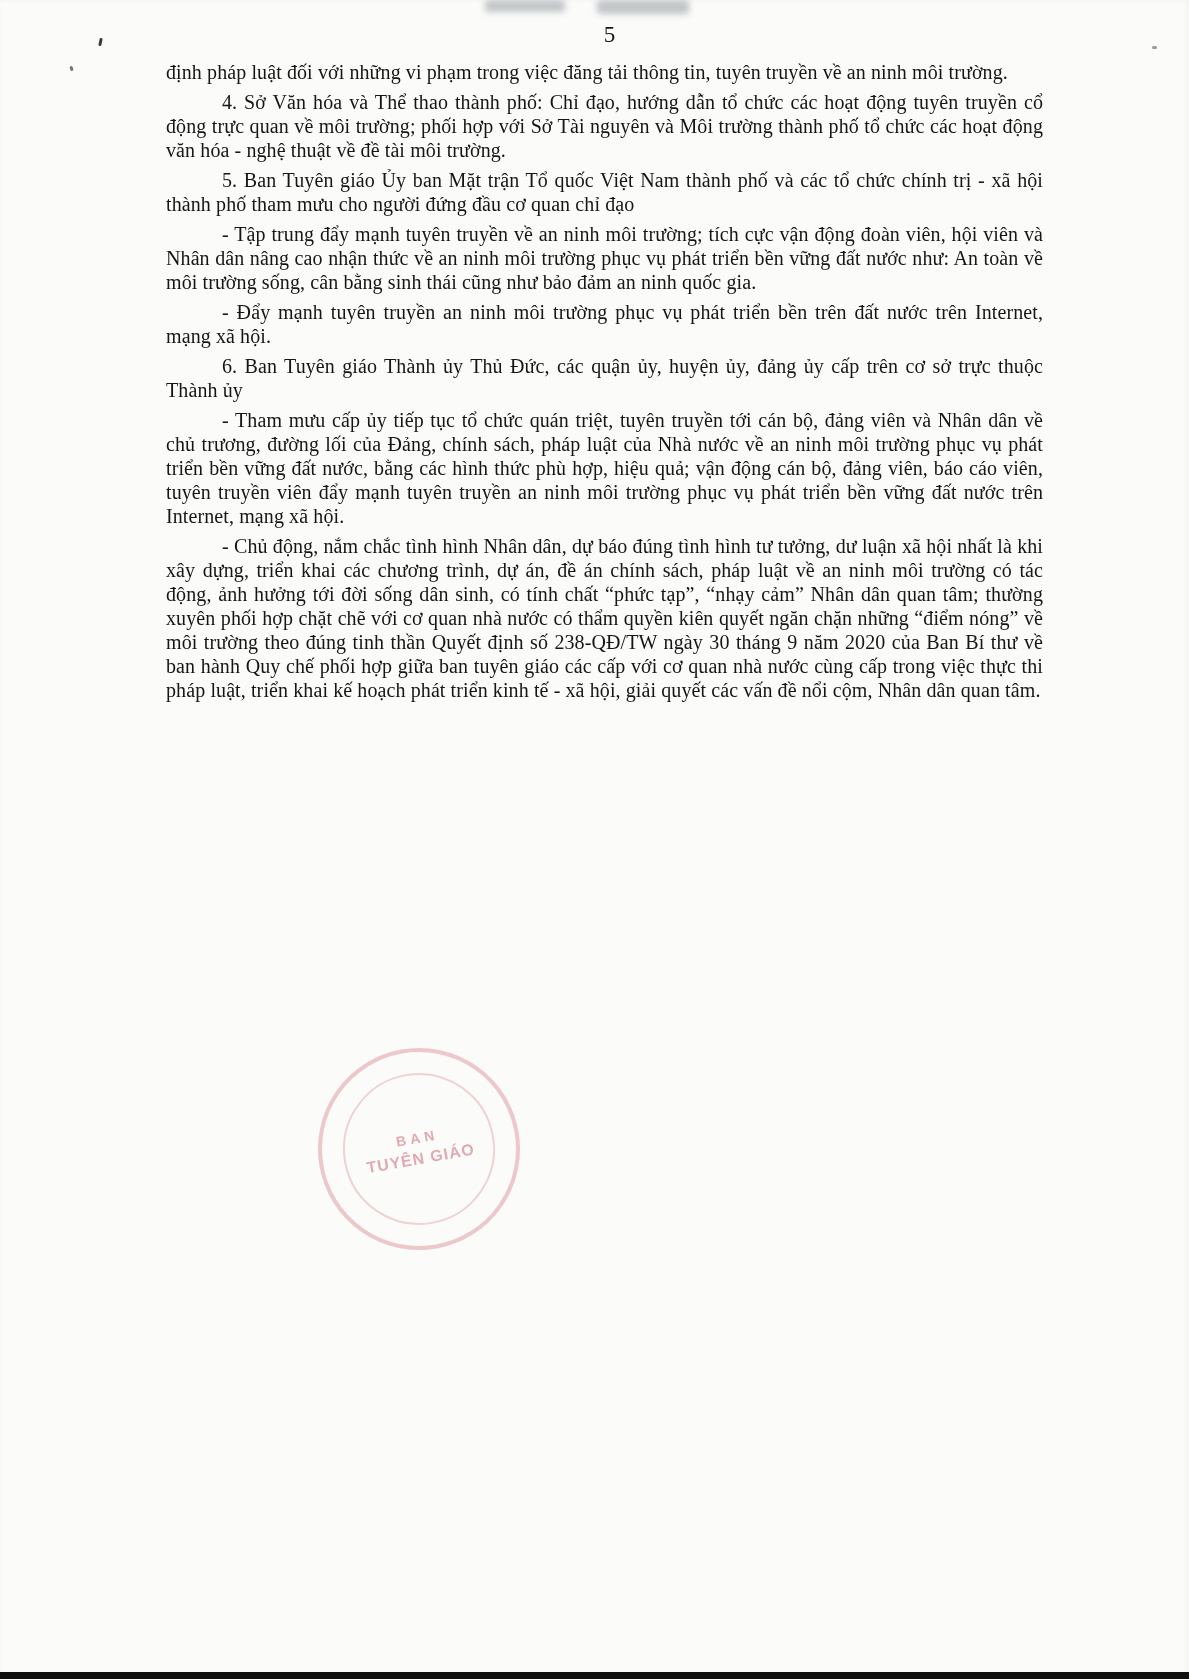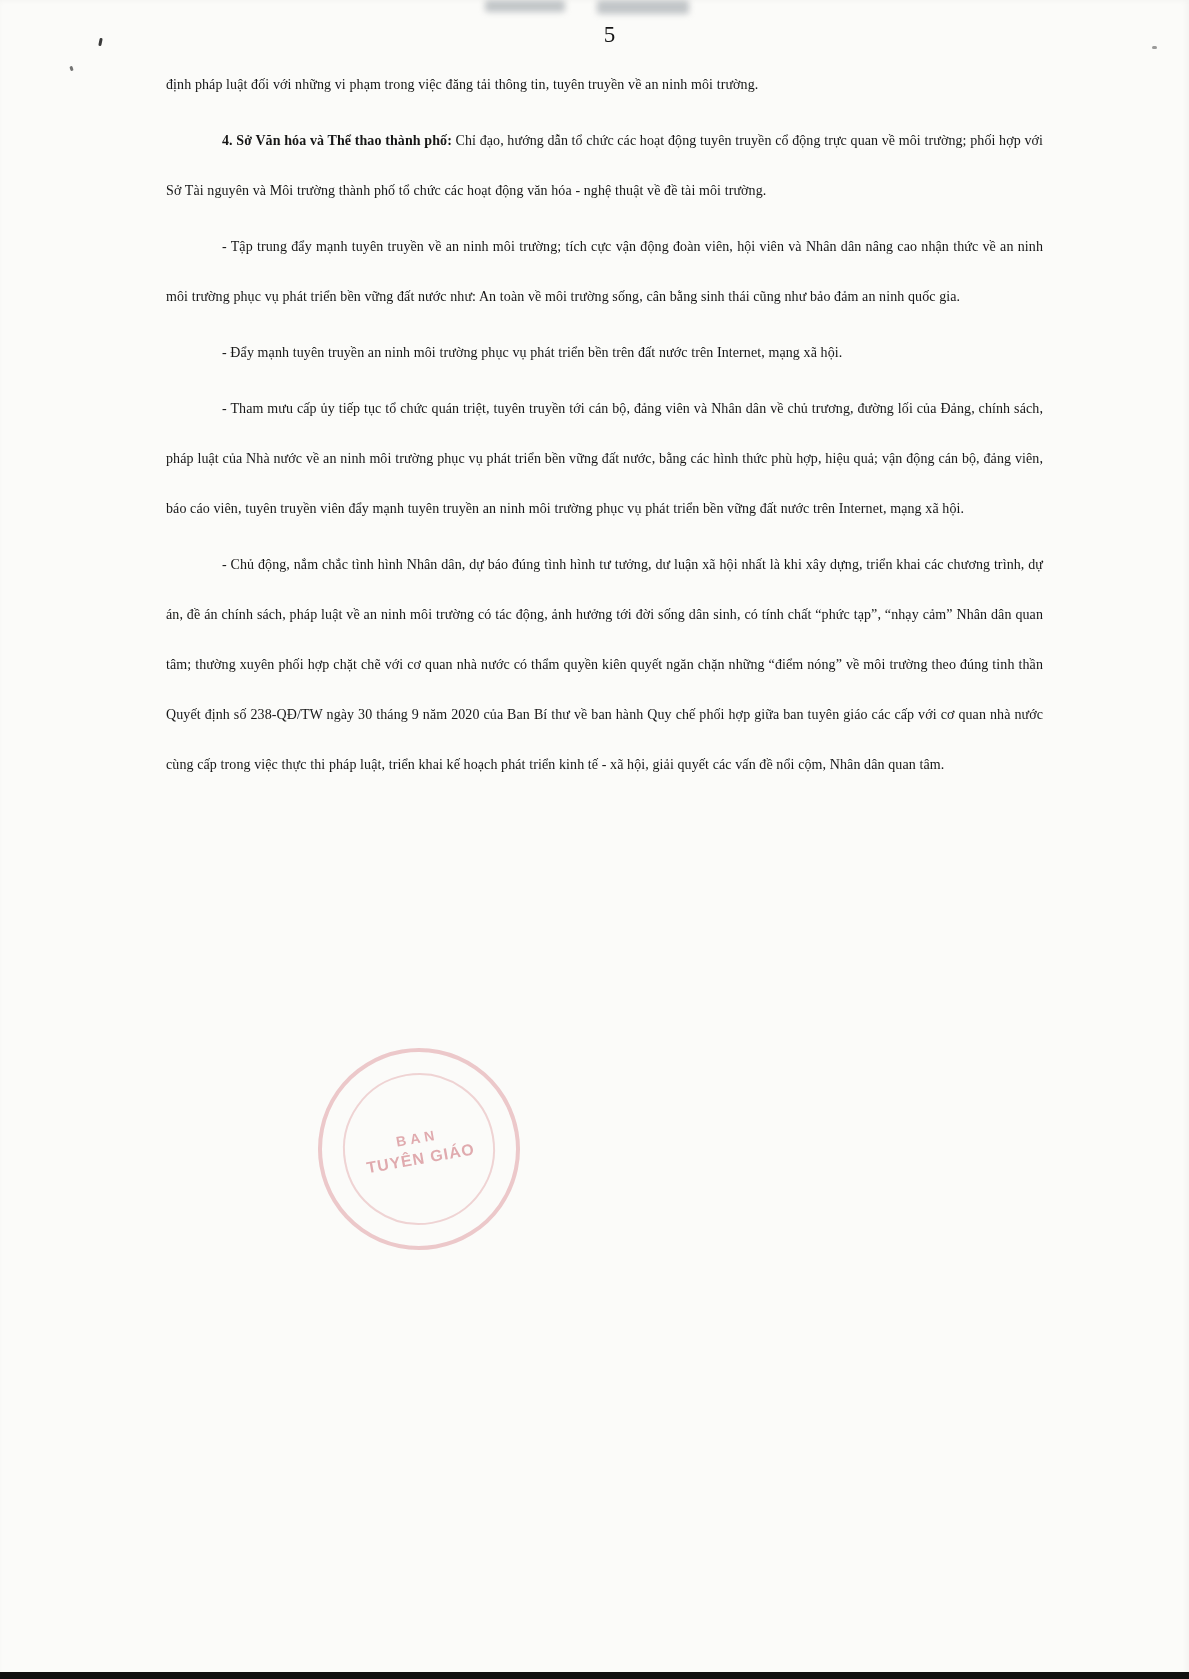--- a/index.html
+++ b/index.html
@@ -19,30 +19,30 @@
     left: 30px;
     width: 1159px;
     text-align: center;
     font-size: 23px;
   }
   .doc-body {
     position: absolute;
     left: 166px;
     top: 60px;
     width: 877px;
-    font-size: 14px;
-    line-height: 50px;
+    font-size: 20px;
+    line-height: 24px;
     text-align: justify;
     z-index: 2;
     letter-spacing: 0.1px;
   }
   .doc-body p { margin: 0 0 6px 0; text-indent: 56px; }
   .doc-body p.cont { text-indent: 0; }
   .doc-body p.hd { margin-top: 4px; }
-  .doc-body b { font-weight: bold; }
+  .doc-body b { font-weight: normal; }
   
   .stamp {
     position: absolute;
     left: 318px;
     top: 1048px;
     width: 194px;
     height: 194px;
     border: 4px solid rgba(201, 84, 94, 0.30);
     border-radius: 50%;
     z-index: 1;
@@ -109,26 +109,28 @@
       <div class="stamp-l1">BAN</div>
       <div class="stamp-l2">TUYÊN GIÁO</div>
     </div>
   </div>
 
   <div class="doc-body">
     <p class="cont"><span>định pháp luật đối với những vi phạm trong việc đăng tải thông tin, tuyên truyền về an ninh môi trường.</span></p>
 
     <p><b>4. Sở Văn hóa và Thể thao thành phố:</b><span> Chỉ đạo, hướng dẫn tổ chức các hoạt động tuyên truyền cổ động trực quan về môi trường; phối hợp với Sở Tài nguyên và Môi trường thành phố tổ chức các hoạt động văn hóa - nghệ thuật về đề tài môi trường.</span></p>
 
+    <p class="hd"><b>5. Ban Tuyên giáo Ủy ban Mặt trận Tổ quốc Việt Nam thành phố và các tổ chức chính trị - xã hội thành phố tham mưu cho người đứng đầu cơ quan chỉ đạo</b></p>
 
     <p><span>- Tập trung đẩy mạnh tuyên truyền về an ninh môi trường; tích cực vận động đoàn viên, hội viên và Nhân dân nâng cao nhận thức về an ninh môi trường phục vụ phát triển bền vững đất nước như: An toàn về môi trường sống, cân bằng sinh thái cũng như bảo đảm an ninh quốc gia.</span></p>
 
     <p><span>- Đẩy mạnh tuyên truyền an ninh môi trường phục vụ phát triển bền trên đất nước trên Internet, mạng xã hội.</span></p>
 
 
+    <p class="hd"><b>6. Ban Tuyên giáo Thành ủy Thủ Đức, các quận ủy, huyện ủy, đảng ủy cấp trên cơ sở trực thuộc Thành ủy</b></p>
 
     <p><span>- Tham mưu cấp ủy tiếp tục tổ chức quán triệt, tuyên truyền tới cán bộ, đảng viên và Nhân dân về chủ trương, đường lối của Đảng, chính sách, pháp luật của Nhà nước về an ninh môi trường phục vụ phát triển bền vững đất nước, bằng các hình thức phù hợp, hiệu quả; vận động cán bộ, đảng viên, báo cáo viên, tuyên truyền viên đẩy mạnh tuyên truyền an ninh môi trường phục vụ phát triển bền vững đất nước trên Internet, mạng xã hội.</span></p>
 
     <p><span>- Chủ động, nắm chắc tình hình Nhân dân, dự báo đúng tình hình tư tưởng, dư luận xã hội nhất là khi xây dựng, triển khai các chương trình, dự án, đề án chính sách, pháp luật về an ninh môi trường có tác động, ảnh hưởng tới đời sống dân sinh, có tính chất “phức tạp”, “nhạy cảm” Nhân dân quan tâm; thường xuyên phối hợp chặt chẽ với cơ quan nhà nước có thẩm quyền kiên quyết ngăn chặn những “điểm nóng” về môi trường theo đúng tinh thần Quyết định số 238-QĐ/TW ngày 30 tháng 9 năm 2020 của Ban Bí thư về ban hành Quy chế phối hợp giữa ban tuyên giáo các cấp với cơ quan nhà nước cùng cấp trong việc thực thi pháp luật, triển khai kế hoạch phát triển kinh tế - xã hội, giải quyết các vấn đề nổi cộm, Nhân dân quan tâm.</span></p>
 
 
   </div>
 
   <div class="edge-bar"></div>
 

